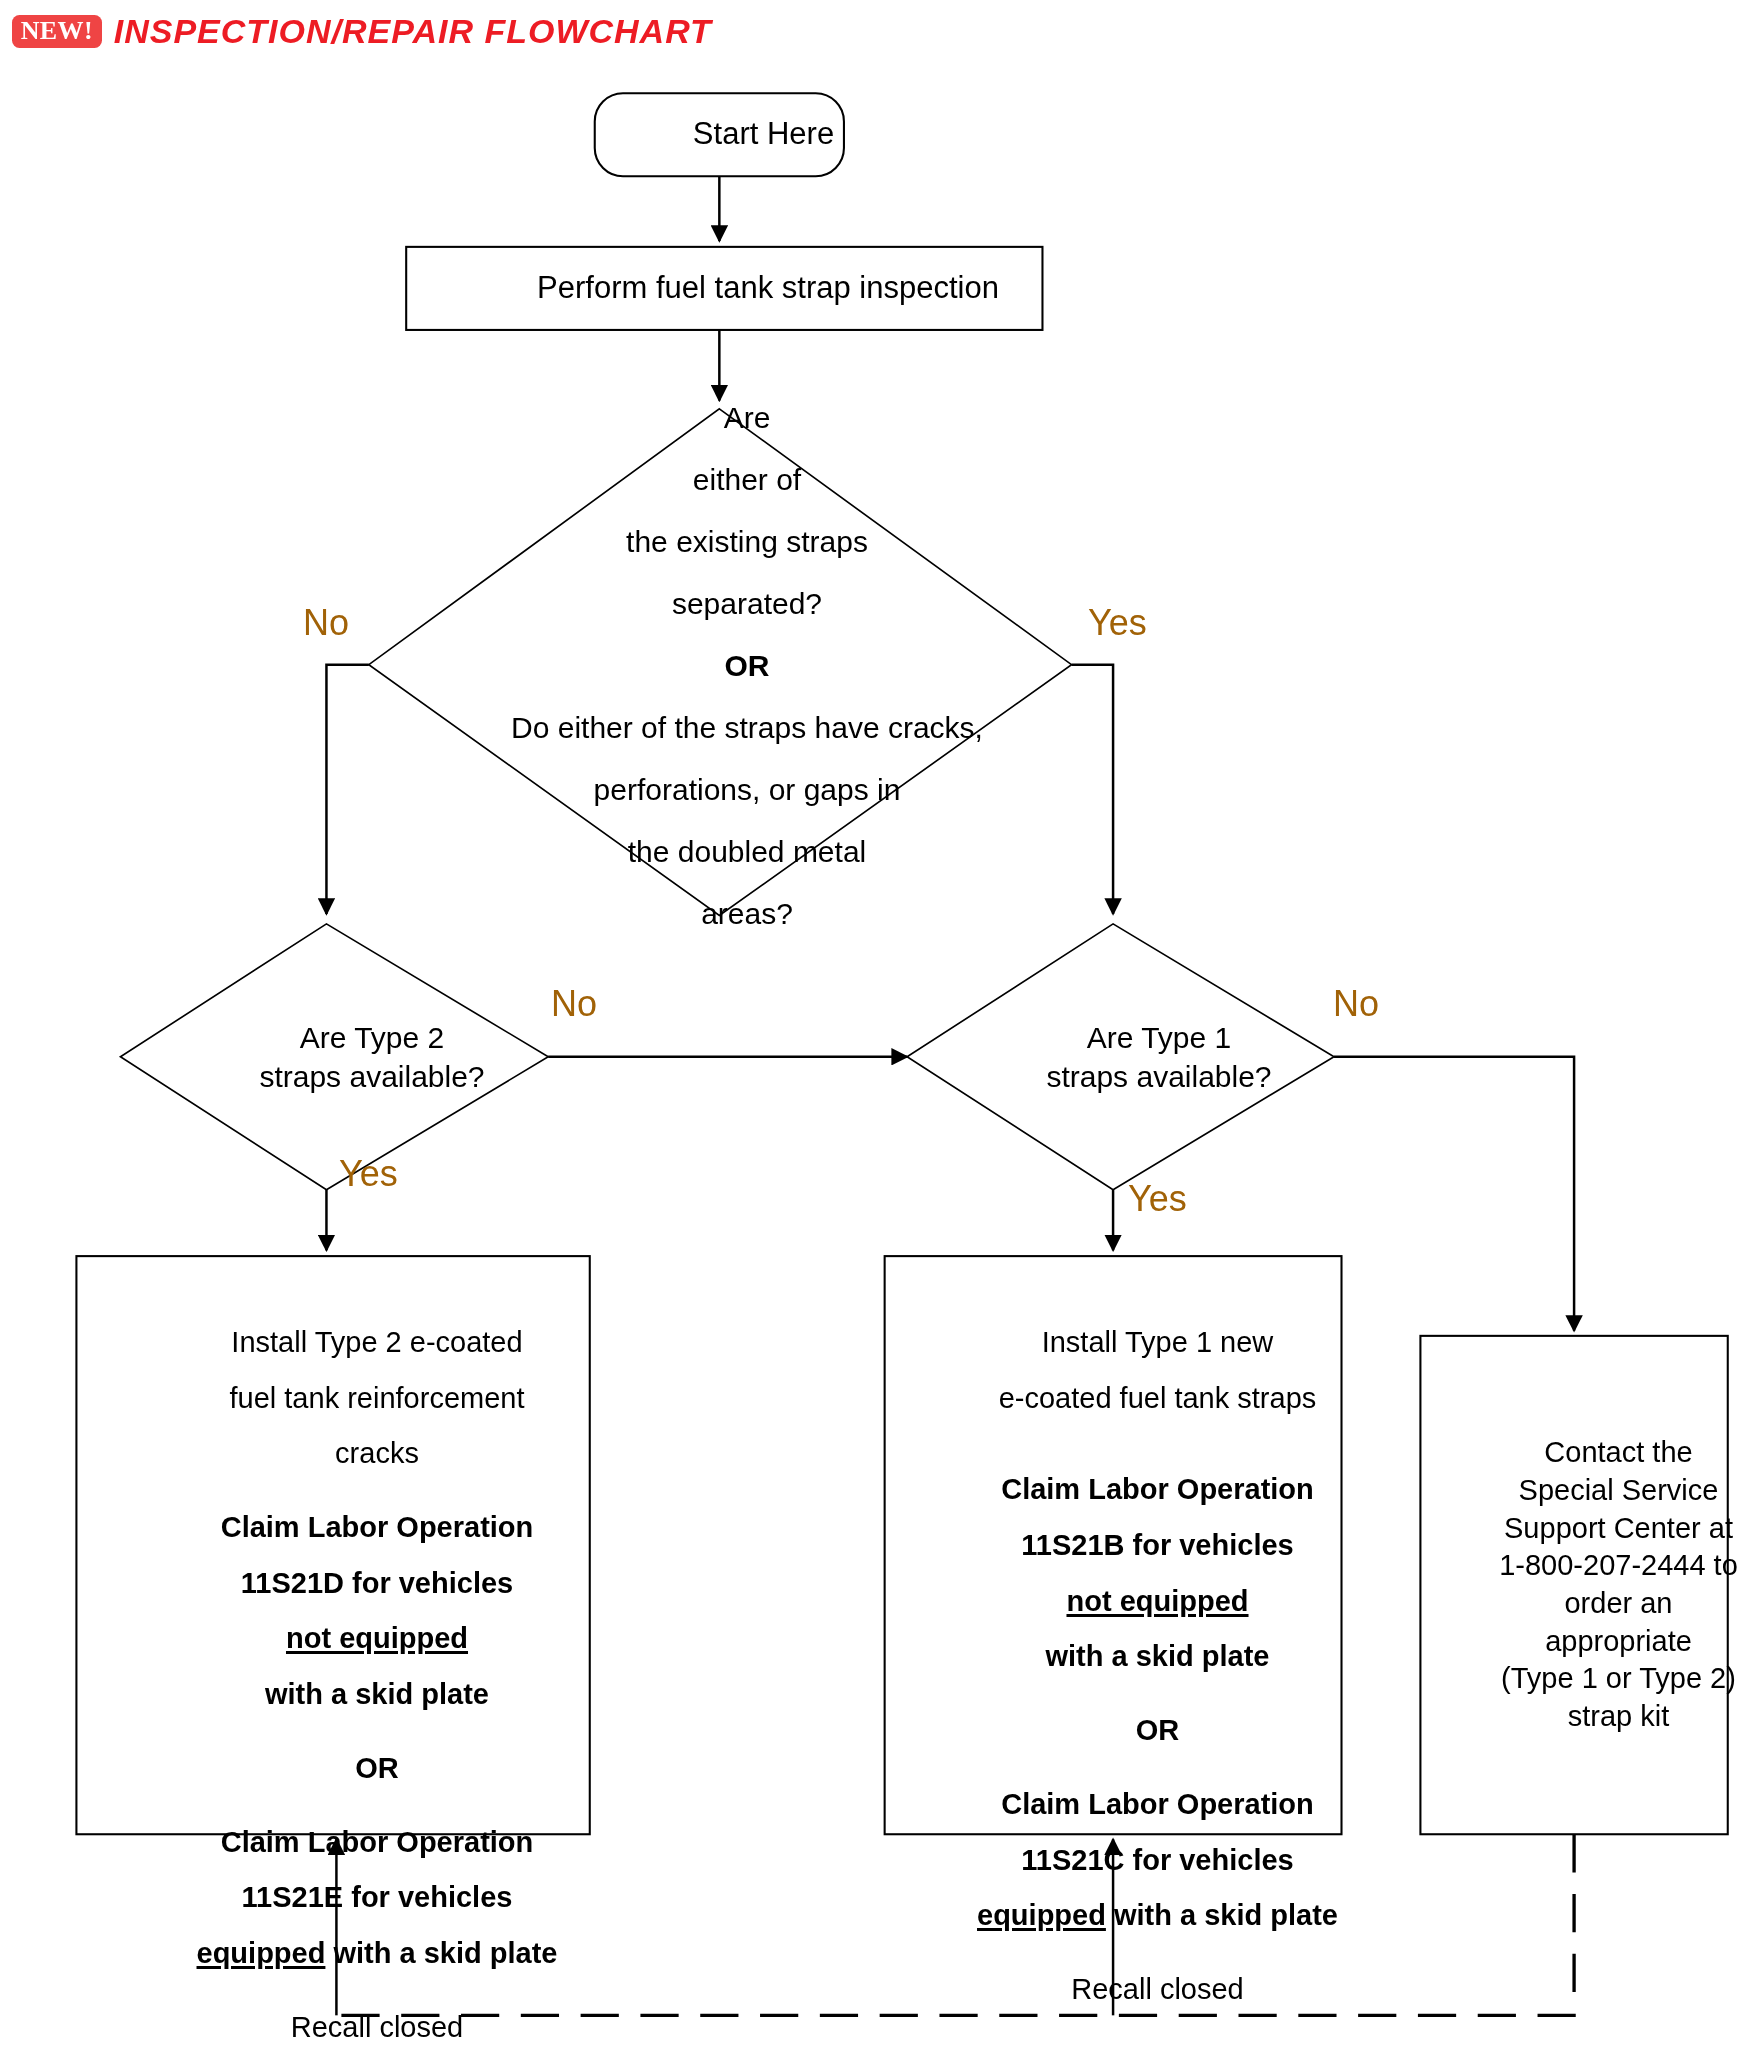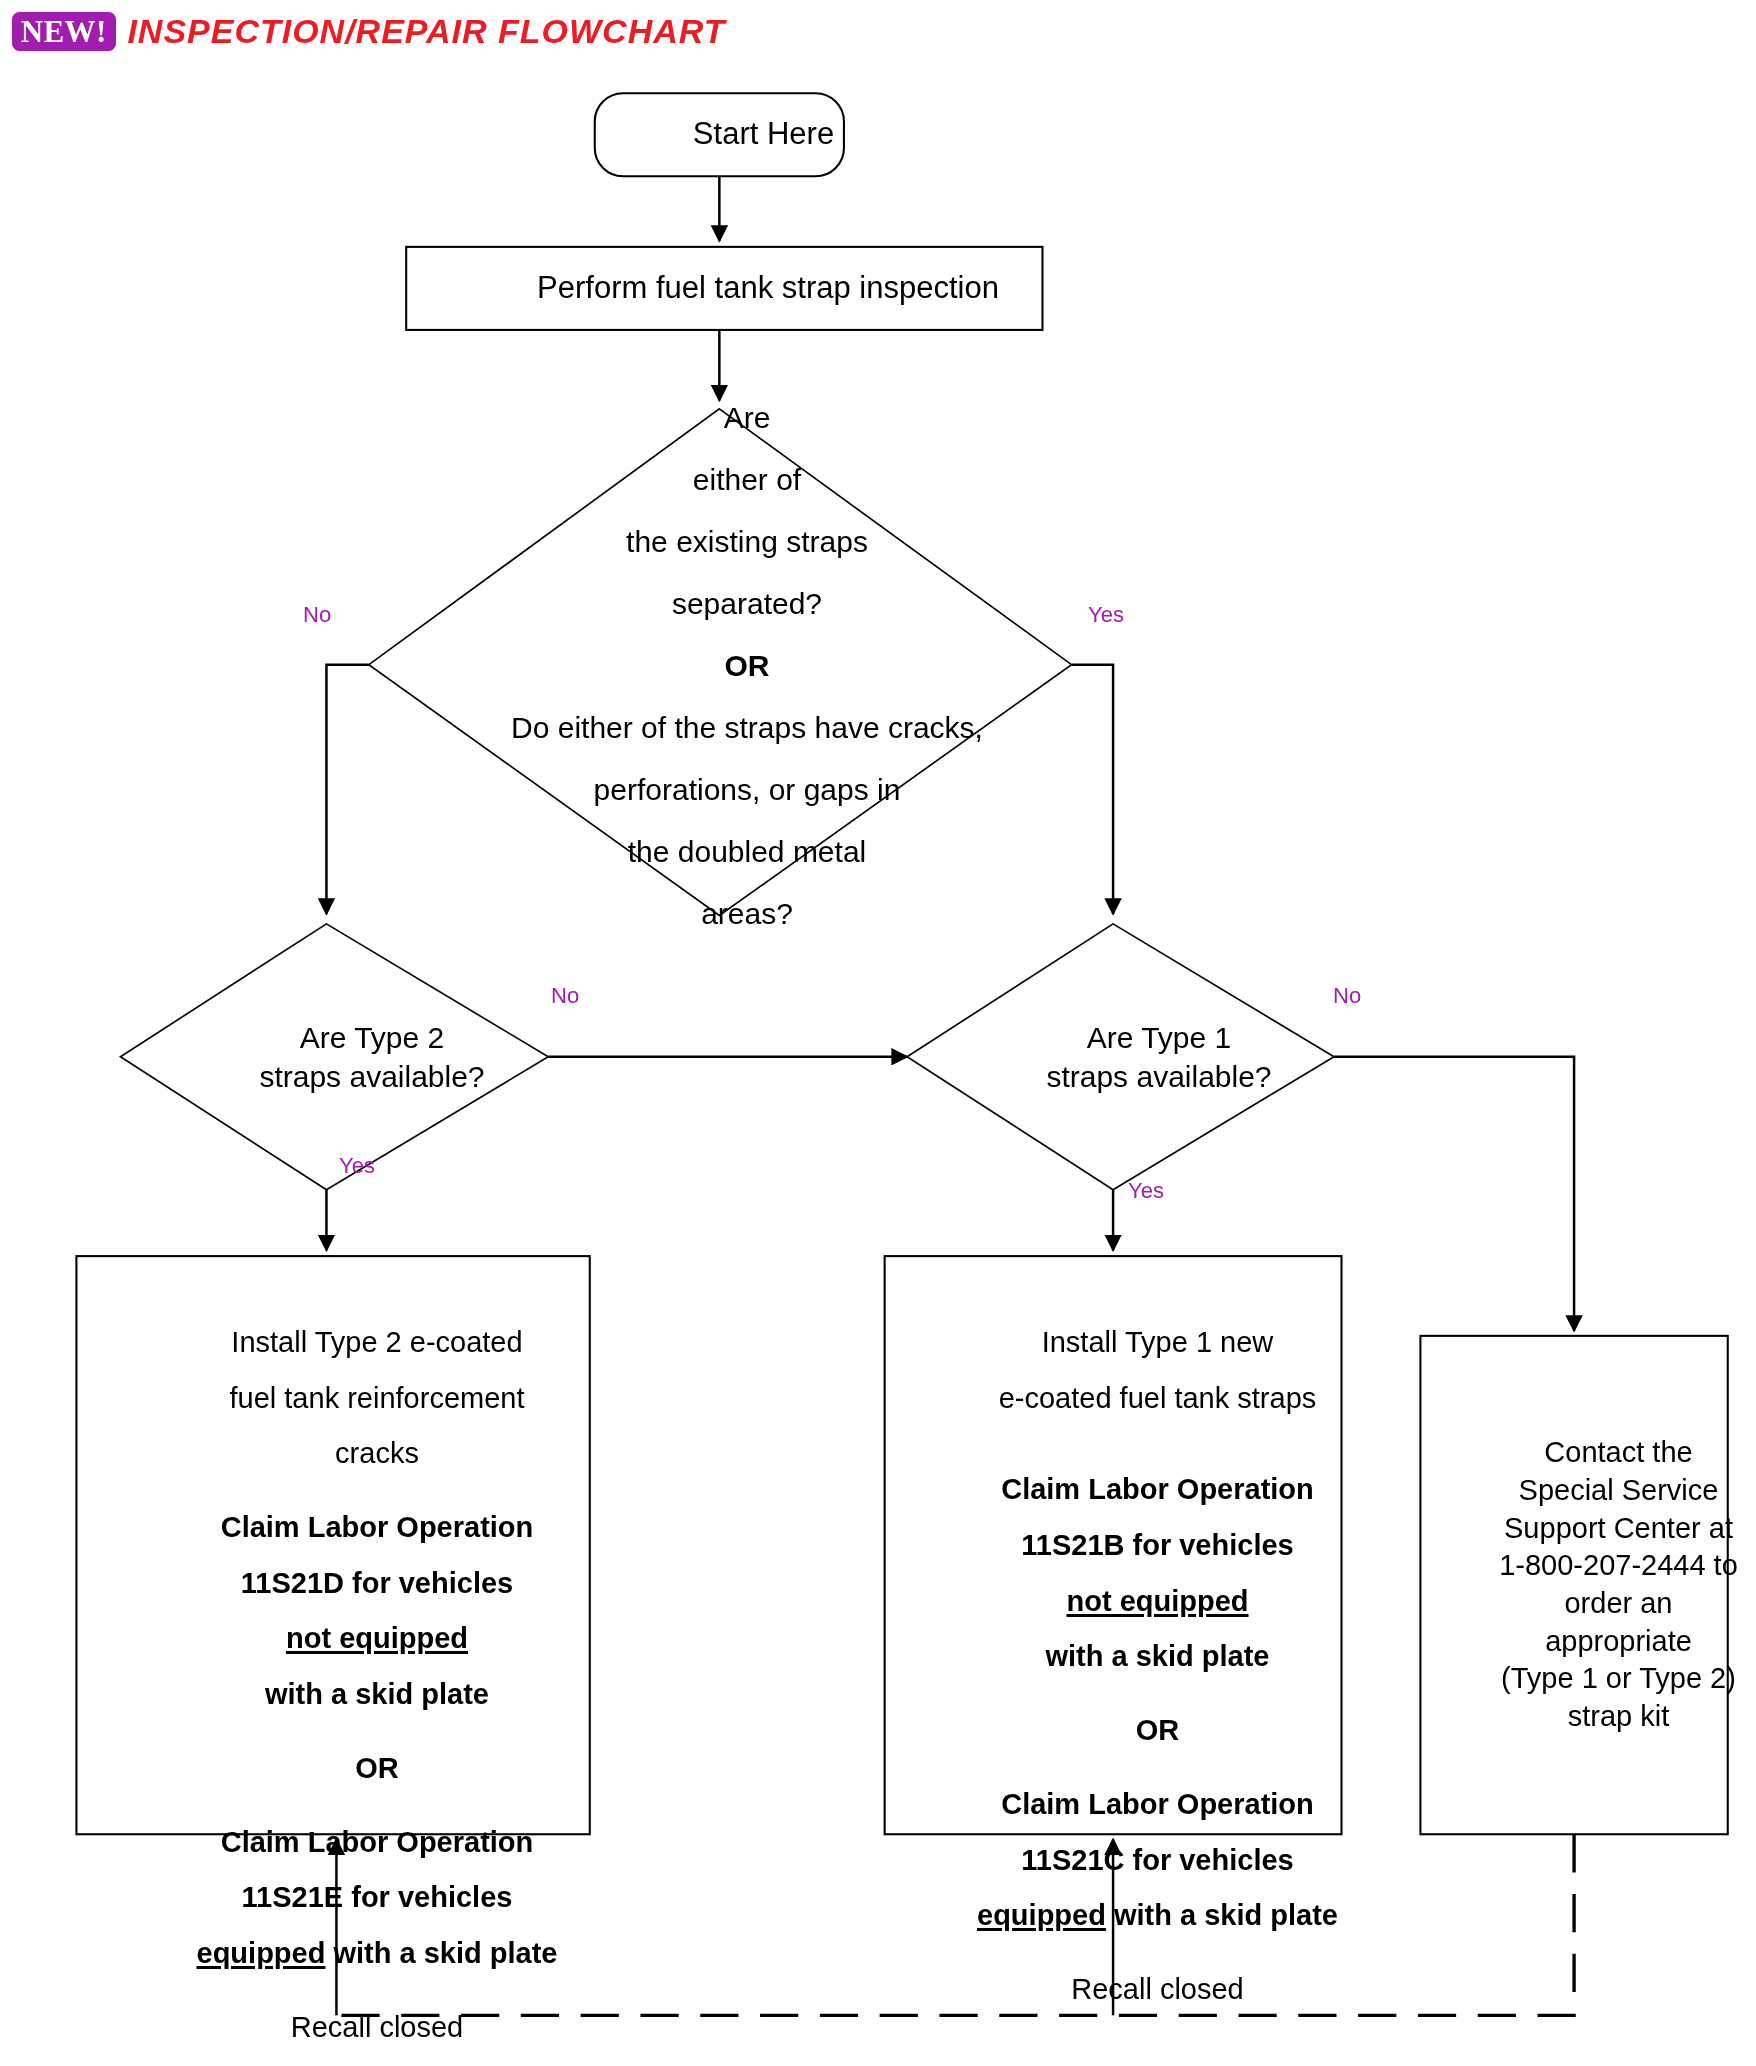--- a/index.html
+++ b/index.html
@@ -27,28 +27,28 @@
     top: 6.6px;
     display: flex;
     align-items: center;
     gap: 11.6px;
     height: 50px;
   }
   .new-badge {
     display: inline-flex;
     align-items: center;
     justify-content: center;
-    background: #a21caf;
+    background: #ef4444;
     color: #ffffff;
     border-radius: 7.5px;
     padding: 3.3px 9.1px 4.2px 9.1px;
     font-family: "Liberation Serif", serif;
     font-weight: bold;
     font-style: normal;
-    font-size: 31px;
+    font-size: 26px;
     letter-spacing: 0.4px;
     line-height: 1;
     box-sizing: border-box;
   }
   .header-title {
     color: #ED1C24;
     font-family: "Liberation Sans", sans-serif;
     font-weight: bold;
     font-style: italic;
     font-size: 34px;
@@ -79,22 +79,22 @@
   }
   .t-start      { font-size: 31px; }
   .t-process    { font-size: 31px; }
   .t-diamond    { font-size: 30px; }
   .t-diamond2   { font-size: 30px; }
   .t-result     { font-size: 29px; gap: 18px; }
   .t-contact    { font-size: 29px; }
   .edge-label {
     position: absolute;
     font-family: "Liberation Sans", sans-serif;
-    font-size: 22px;
-    color: #a21caf;
+    font-size: 36px;
+    color: #a16207;
     white-space: nowrap;
   }
   .bold { font-weight: bold; }
   .ul   { text-decoration: underline; text-decoration-thickness: 3.3px; text-underline-offset: 3.3px; }
   .gap-sm { height: 20px; }
   .gap-md { height: 28px; }
   .line { display: block; }
 </style>
 </head>
 <body>

